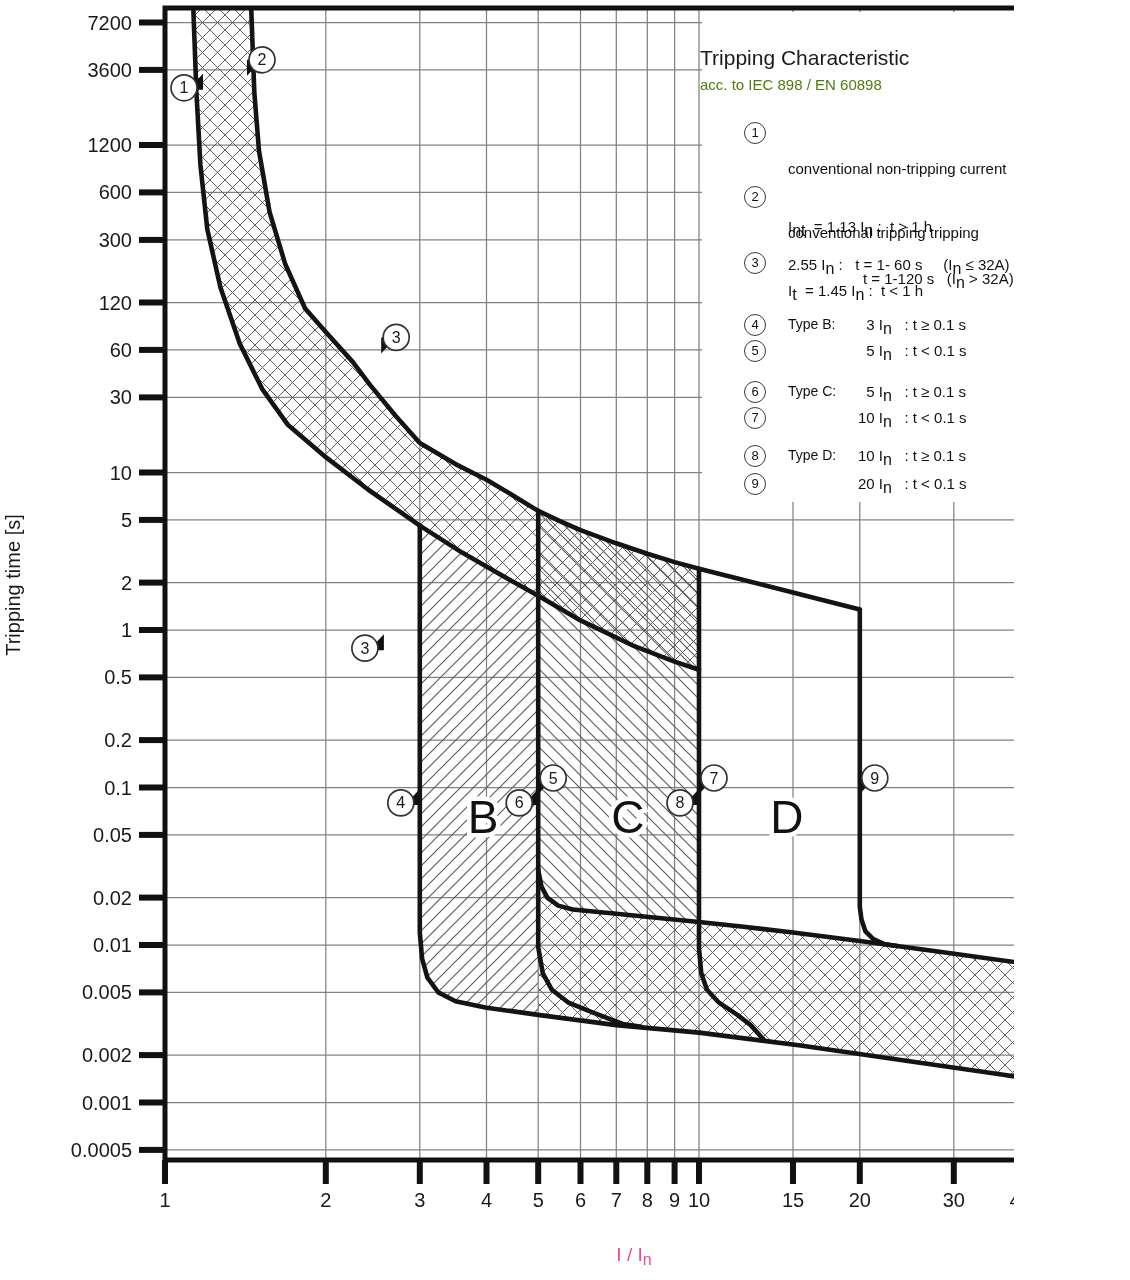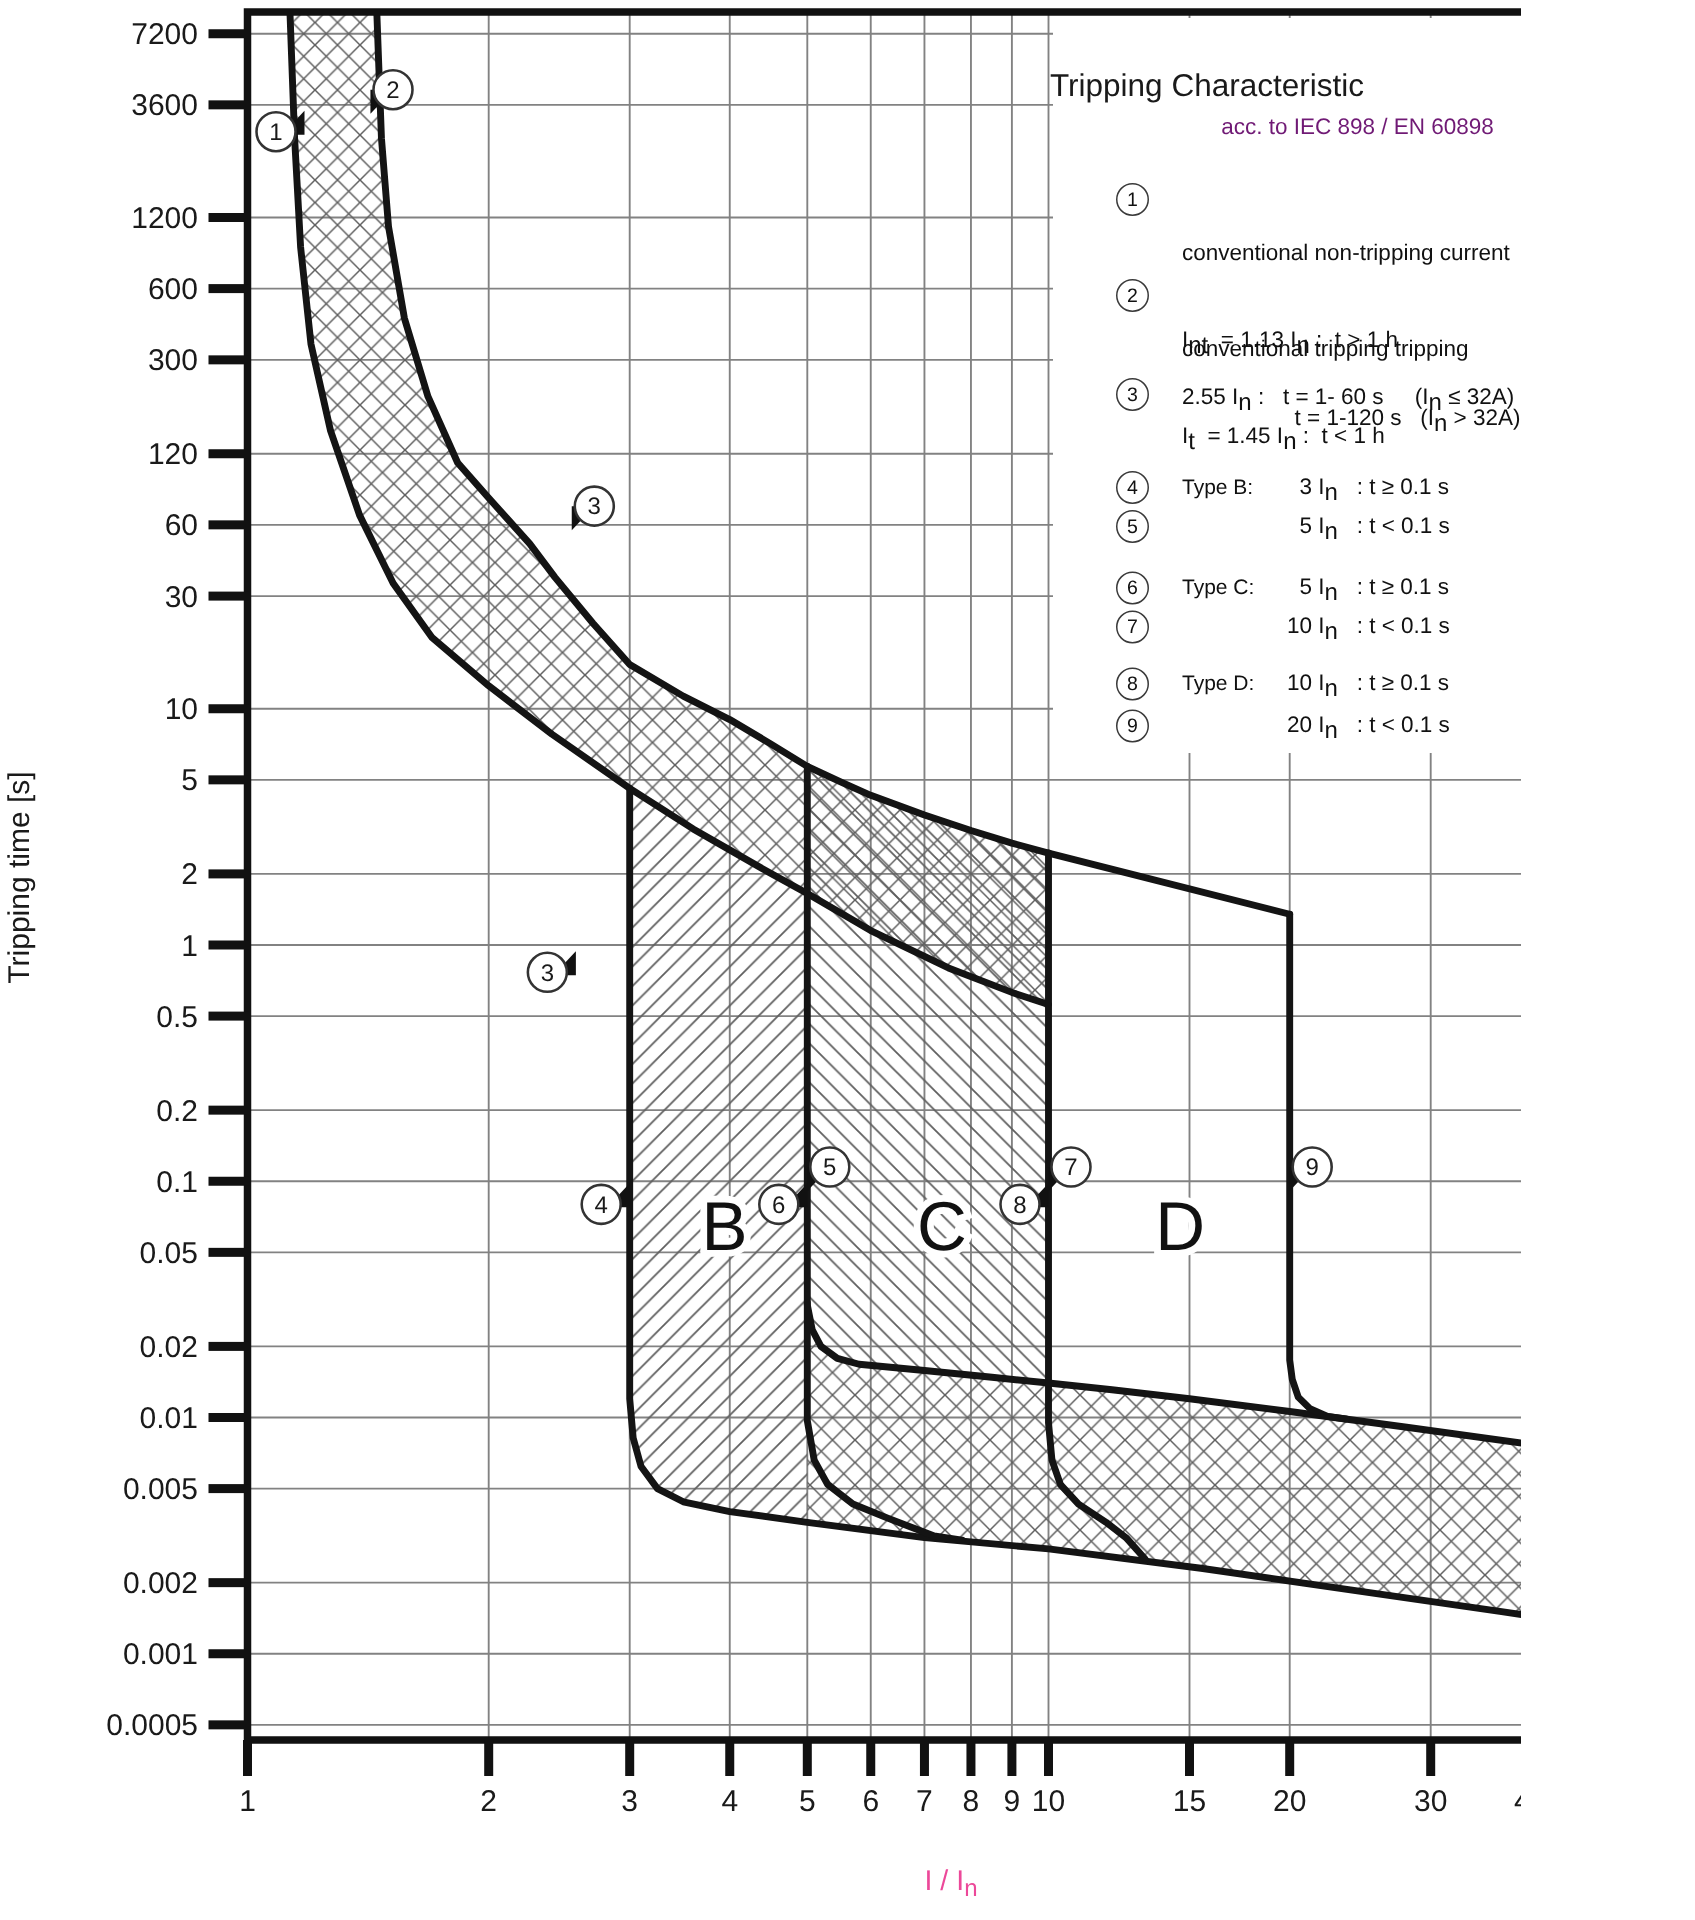--- a/index.html
+++ b/index.html
@@ -1,21 +1,21 @@
 <!DOCTYPE html>
 <html><head>
 <meta charset="utf-8">
 <style>
   html,body{margin:0;padding:0;background:#fff;}
   #page{position:relative;width:1014px;height:1280px;background:#fff;overflow:hidden;
         font-family:"Liberation Sans", sans-serif;color:#111;}
   #plot-svg{position:absolute;left:0;top:0;}
   .legend{position:absolute;left:700px;top:0;width:410px;height:510px;}
   .lg-title{position:absolute;top:46px;left:0;width:100%;text-align:left;font-size:21px;color:#1a1a1a;}
-  .lg-sub{position:absolute;top:76px;left:0;width:100%;text-align:center;font-size:15px;color:#701a75;}
+  .lg-sub{position:absolute;top:76px;left:0;width:100%;text-align:left;font-size:15px;color:#4d7c0f;}
   .lrow{position:absolute;left:0;width:100%;height:26px;}
   .lnum{position:absolute;left:44px;top:0;width:20px;height:20px;border:1.4px solid #3a3a3a;
         border-radius:50%;text-align:center;line-height:20px;font-size:13px;background:#fff;}
   .ltext{position:absolute;left:88px;top:4px;font-size:15px;white-space:pre;}
   .l2{margin-top:7px;}
   .ltype{position:absolute;left:88px;top:2px;font-size:14px;white-space:pre;}
   .lform{position:absolute;left:158px;top:2px;font-size:15px;white-space:pre;}
   .lform2{position:absolute;left:163px;top:18px;font-size:15px;white-space:pre;}
   sub{font-size:16px;vertical-align:-4px;}
   .ytitle{position:absolute;left:-136px;top:573px;width:300px;height:24px;text-align:center;

